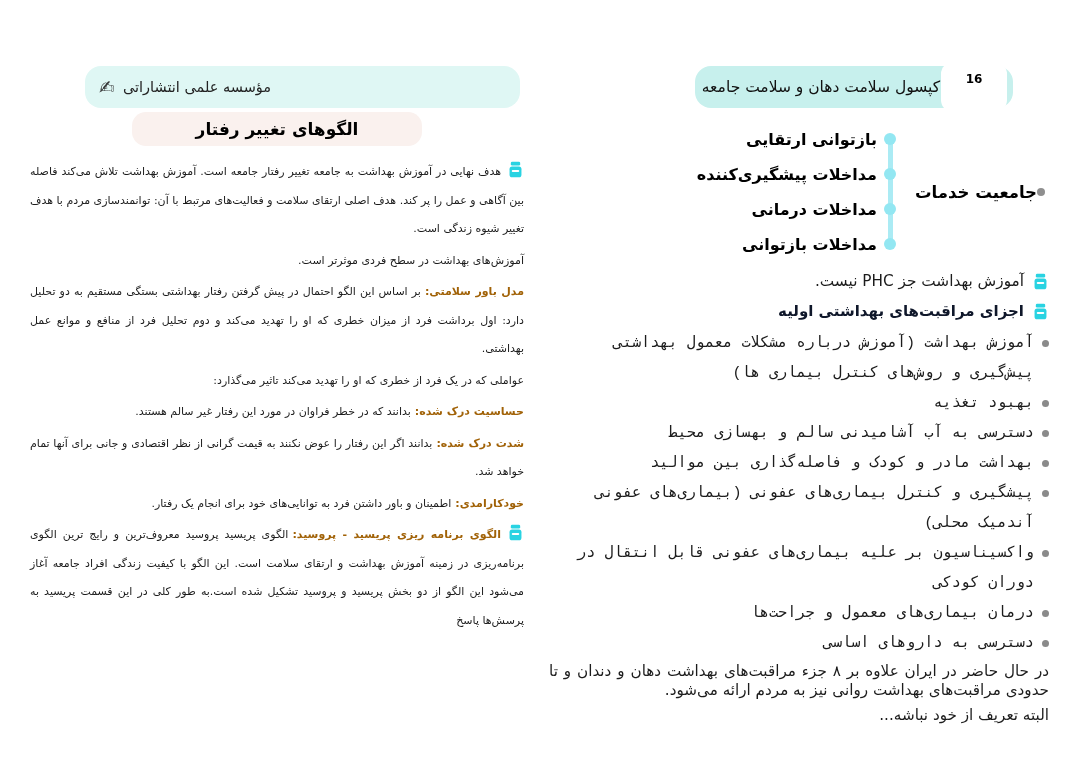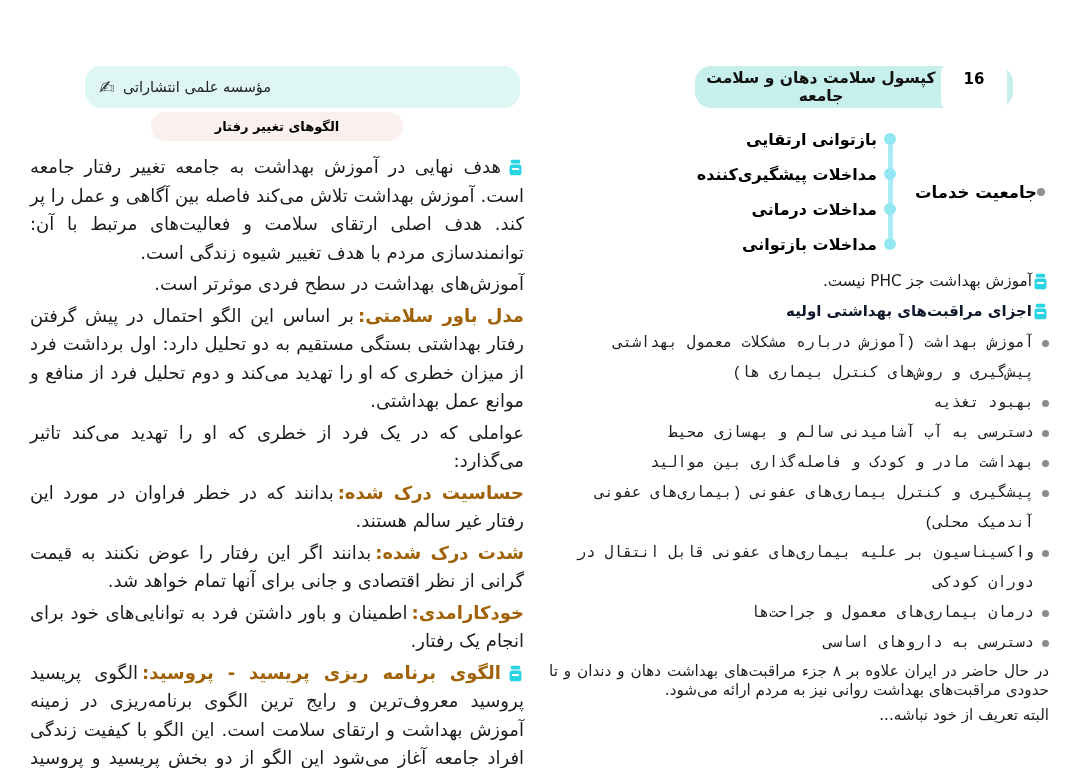--- a/index.html
+++ b/index.html
@@ -7,22 +7,22 @@
     width:1089px;height:768px;background:#ffffff;
     font-family:"DejaVu Sans", sans-serif;
     color:#1c1c1c;direction:rtl;overflow:hidden;
   }
   .page{position:relative;width:1089px;height:768px;background:#fff;}
 
   
   .band{position:absolute;top:66px;height:42px;border-radius:16px;display:flex;align-items:center;}
   .band-right{right:76px;width:318px;background:#c7f0ed;padding:0 6px;box-sizing:border-box;}
   .page-pill{background:#ffffff;border-radius:12px;min-width:66px;height:50px;line-height:34px;
-    text-align:center;font-weight:700;font-size:15px;color:#000;flex:none;}
-  .book-title{flex:1;text-align:center;font-weight:700;font-size:15.5px;color:#111;}
+    text-align:center;font-weight:700;font-size:12px;color:#000;flex:none;}
+  .book-title{flex:1;text-align:center;font-weight:400;font-size:15.5px;color:#111;}
   .band-left{left:85px;width:435px;background:#dff7f4;justify-content:flex-end;gap:8px;
     padding:0 14px;box-sizing:border-box;font-size:14.5px;color:#222;}
   .pub-logo{font-size:19px;line-height:1;color:#333;}
 
   
   .col{position:absolute;}
   .col-right{top:118px;right:40px;width:500px;}
   .col-left{top:112px;left:30px;width:494px;}
 
   
@@ -32,41 +32,41 @@
   .gray-dot{width:8px;height:8px;border-radius:50%;background:#8f8f8f;flex:none;}
   .timeline{position:relative;width:26px;height:140px;flex:none;}
   .timeline::before{content:"";position:absolute;left:50%;top:14px;bottom:14px;width:5px;
     margin-left:-2.5px;background:#abebf4;border-radius:3px;}
   .node{position:absolute;left:50%;width:12px;height:12px;margin-left:-6px;margin-top:-6px;
     border-radius:50%;background:#93e7f2;}
   .diag-items{flex:1;}
   .diag-item{height:35px;line-height:35px;font-weight:700;font-size:16px;color:#000;text-align:right;}
 
   
-  .icon-row{display:flex;align-items:center;gap:0;margin:6px 0;}
+  .icon-row{display:flex;align-items:center;gap:8px;margin:6px 0;}
   .icon-row.heading{margin:12px 0 8px;}
   .icon-row .txt{font-size:15.3px;}
   .icon-row.heading .txt{font-weight:700;font-size:15px;color:#0f172a;}
   .cap-icon{display:inline-block;width:17px;height:17px;flex:none;vertical-align:-3px;}
   .cap-icon svg{display:block;width:100%;height:100%;}
 
   
   .plist{margin:2px 0 4px;font-family:Liberation Mono, monospace;}
   .li{display:flex;align-items:flex-start;gap:8px;line-height:30px;font-size:15.2px;}
   .li .dot{width:7px;height:7px;border-radius:50%;background:#8a8a8a;flex:none;margin-top:12px;}
   .li .li-text{text-align:right;}
 
   .closing{font-size:15.2px;line-height:19px;text-align:justify;margin-top:4px;}
   .closing-note{font-size:15.2px;line-height:30px;}
 
   
   .lc-title{text-align:center;margin:0 0 12px;}
   .hl{display:inline-block;background:#faf1ee;border-radius:14px;padding:7px 64px;
-    font-weight:700;font-size:13px;color:#000;}
-  .para{margin:0 0 3px;font-size:18px;line-height:28.5px;text-align:justify;}
+    font-weight:700;font-size:17px;color:#000;}
+  .para{margin:0 0 3px;font-size:11px;line-height:28.5px;text-align:justify;}
   .para b{color:#a16207;}
   .para b:not(:empty){margin-left:4px;}
   .para .cap-icon{margin-left:6px;}
 </style>
 </head>
 <body>
 
 <div class="page">
 
   <div class="band band-right">

